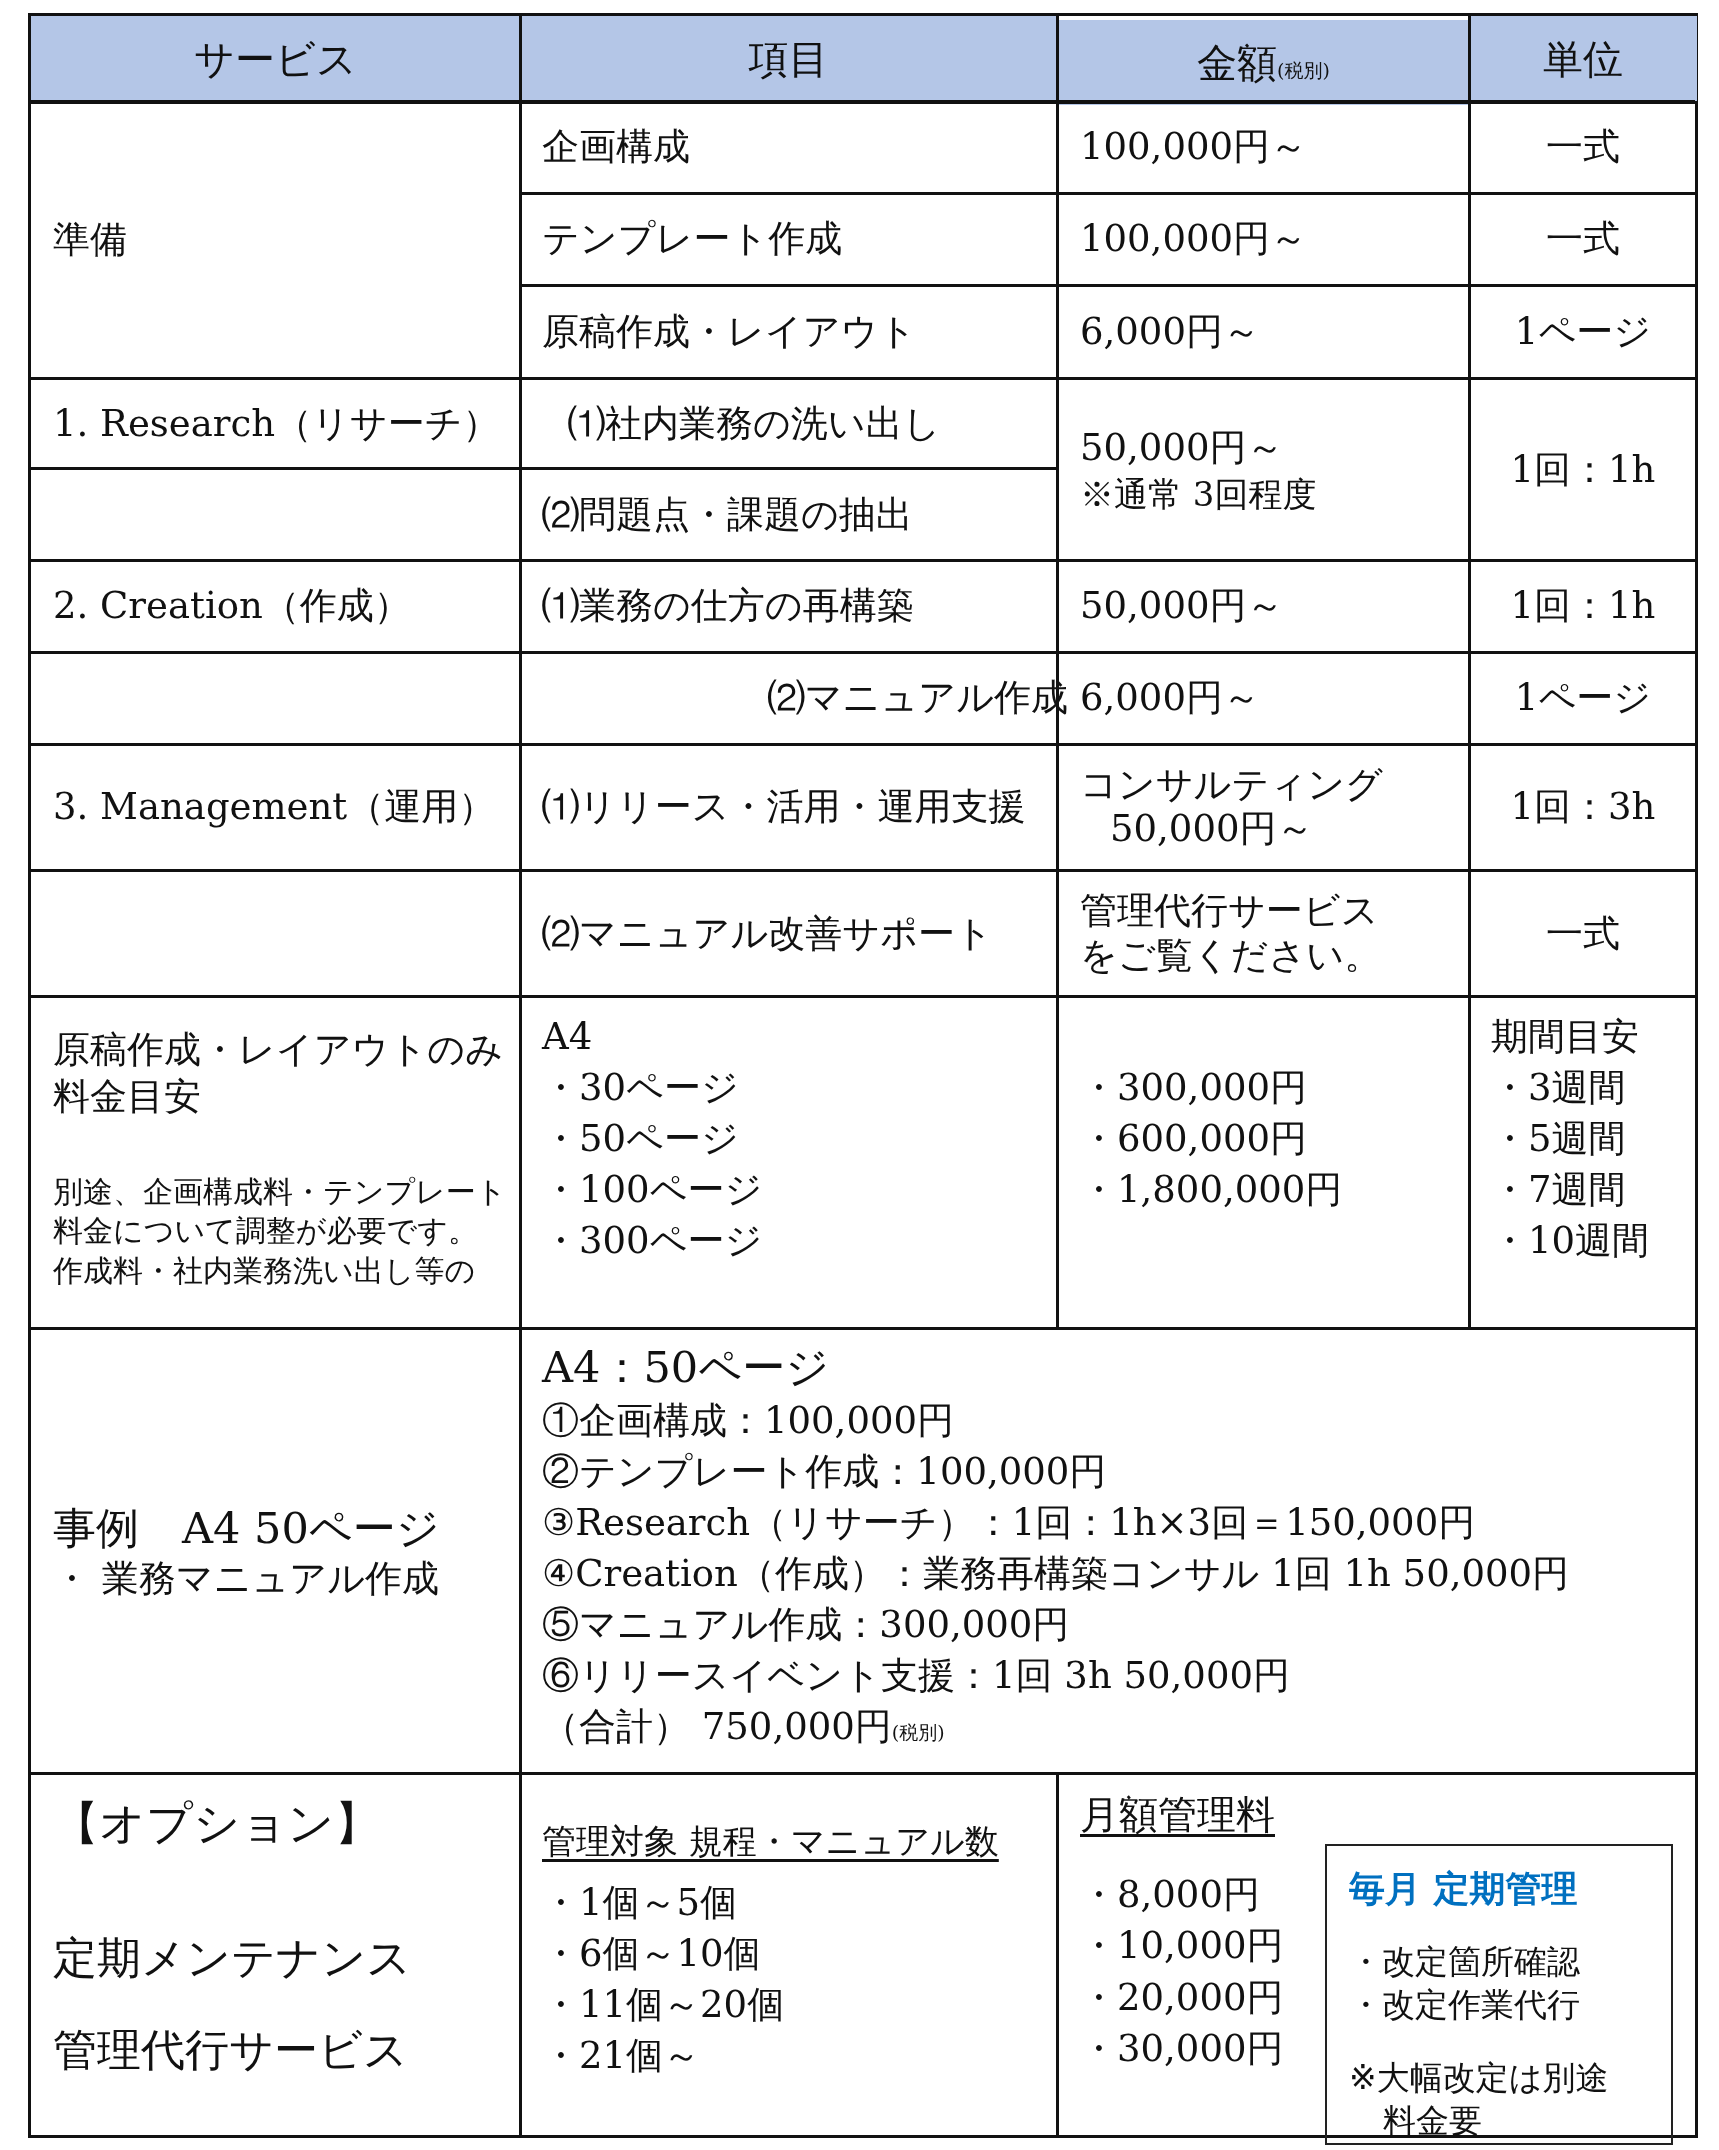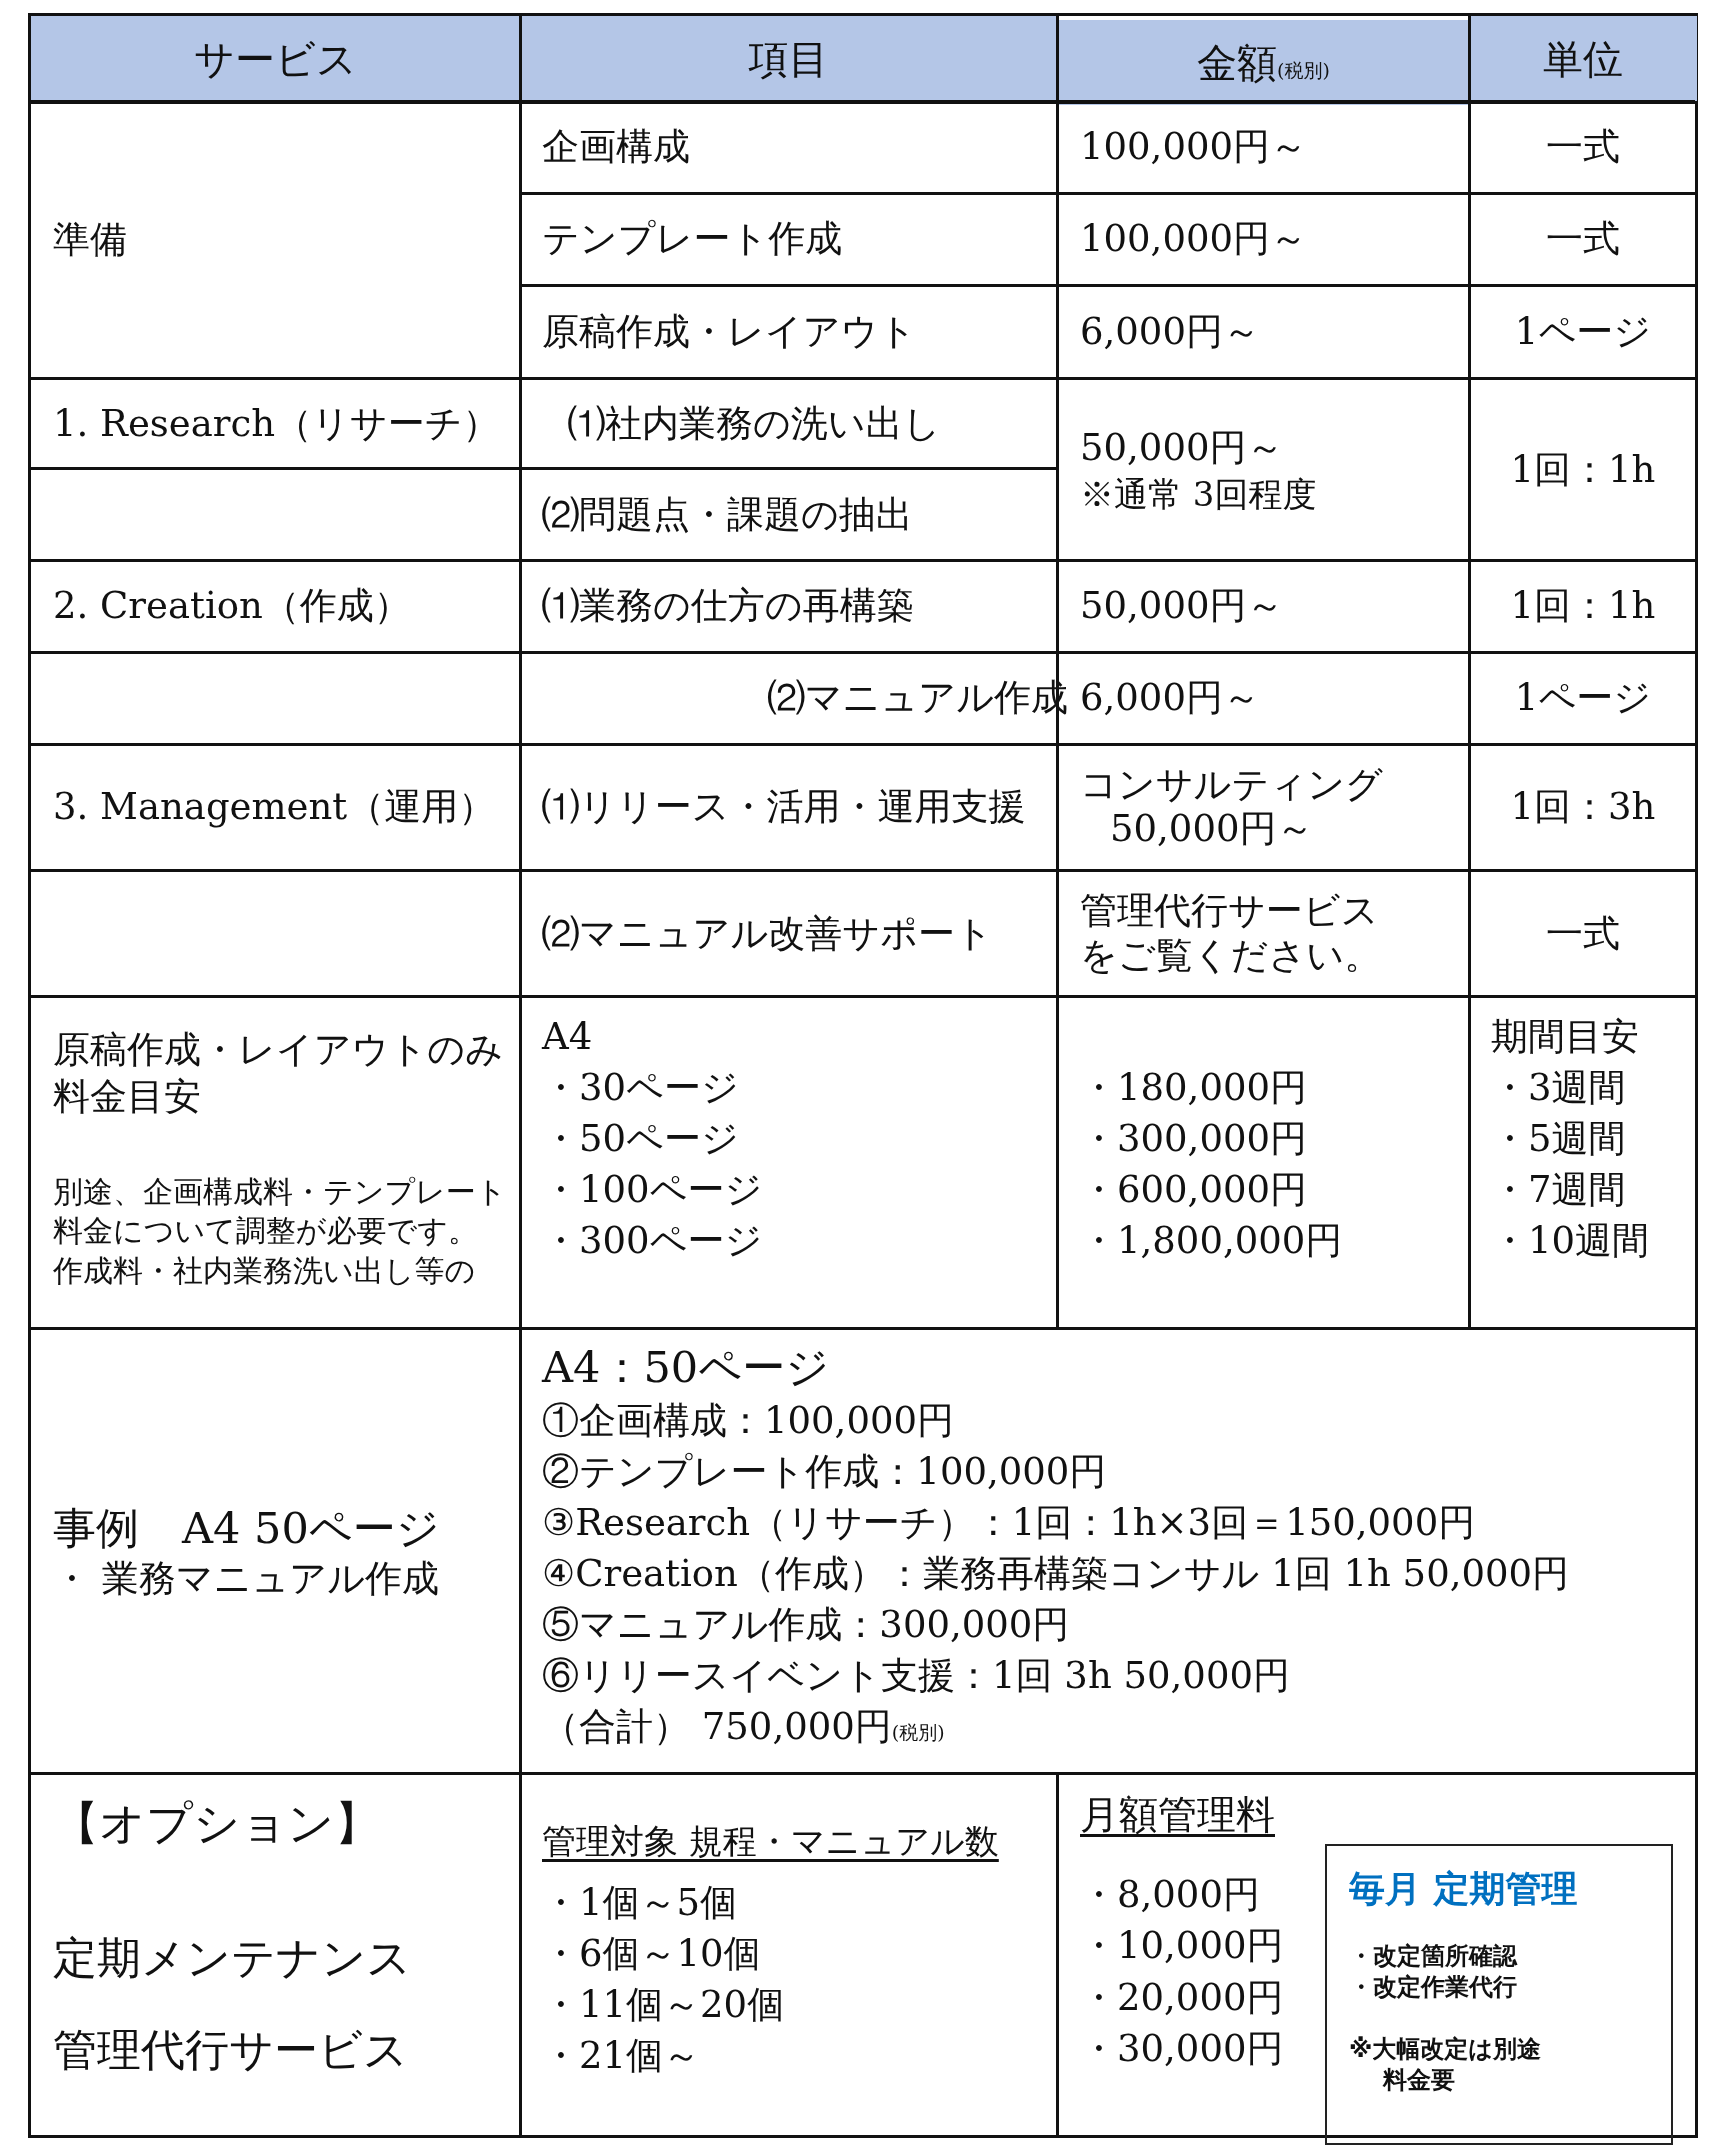--- a/index.html
+++ b/index.html
@@ -13,21 +13,21 @@
   .hline { position:absolute; left:0; right:0; height:0; border-top:3px solid #111; }
   .vline { position:absolute; width:0; border-left:3px solid #111; }
   .pl { padding-left:22px; }
   .center { align-items:center; text-align:center; }
   .small { font-size:19px; }
   .note { font-size:30px; line-height:1.32; }
   .ul { text-decoration:underline; text-underline-offset:6px; }
   .boxinner { position:absolute; border:2.2px solid #222; box-sizing:border-box;
               padding:19px 22px; font-family:"DejaVu Sans","Liberation Sans",sans-serif; }
   .boxtitle { color:#0070C0; font-weight:bold; font-size:36px; margin-bottom:27px; }
-  .boxline { font-size:24px; line-height:1.3; font-weight:bold; }
+  .boxline { font-size:33px; line-height:1.3; font-weight:normal; }
   .list div { line-height:1.38; }
 </style>
 </head>
 <body>
 
 <div class="tbl">
 
   <div class="cell hdr" style="left:0;top:0;width:489px;height:85px;">
     <span>サービス</span>
   </div>
@@ -149,21 +149,20 @@
     </div>
   </div>
   <div class="cell pl list" style="left:489px;top:981px;width:537px;height:332px;justify-content:flex-start;padding-top:13.3px;">
     <div>A4</div>
     <div>・30ページ</div>
     <div>・50ページ</div>
     <div>・100ページ</div>
     <div>・300ページ</div>
   </div>
   <div class="cell pl list" style="left:1027px;top:981px;width:411px;height:332px;justify-content:flex-start;padding-top:65px;">
-    <div>・180,000円</div>
     <div>・300,000円</div>
     <div>・600,000円</div>
     <div>・1,800,000円</div>
   </div>
   <div class="cell list" style="left:1438px;top:981px;width:228px;height:332px;justify-content:flex-start;padding-top:13.3px;padding-left:22px;">
     <div>期間目安</div>
     <div>・3週間</div>
     <div>・5週間</div>
     <div>・7週間</div>
     <div>・10週間</div>

